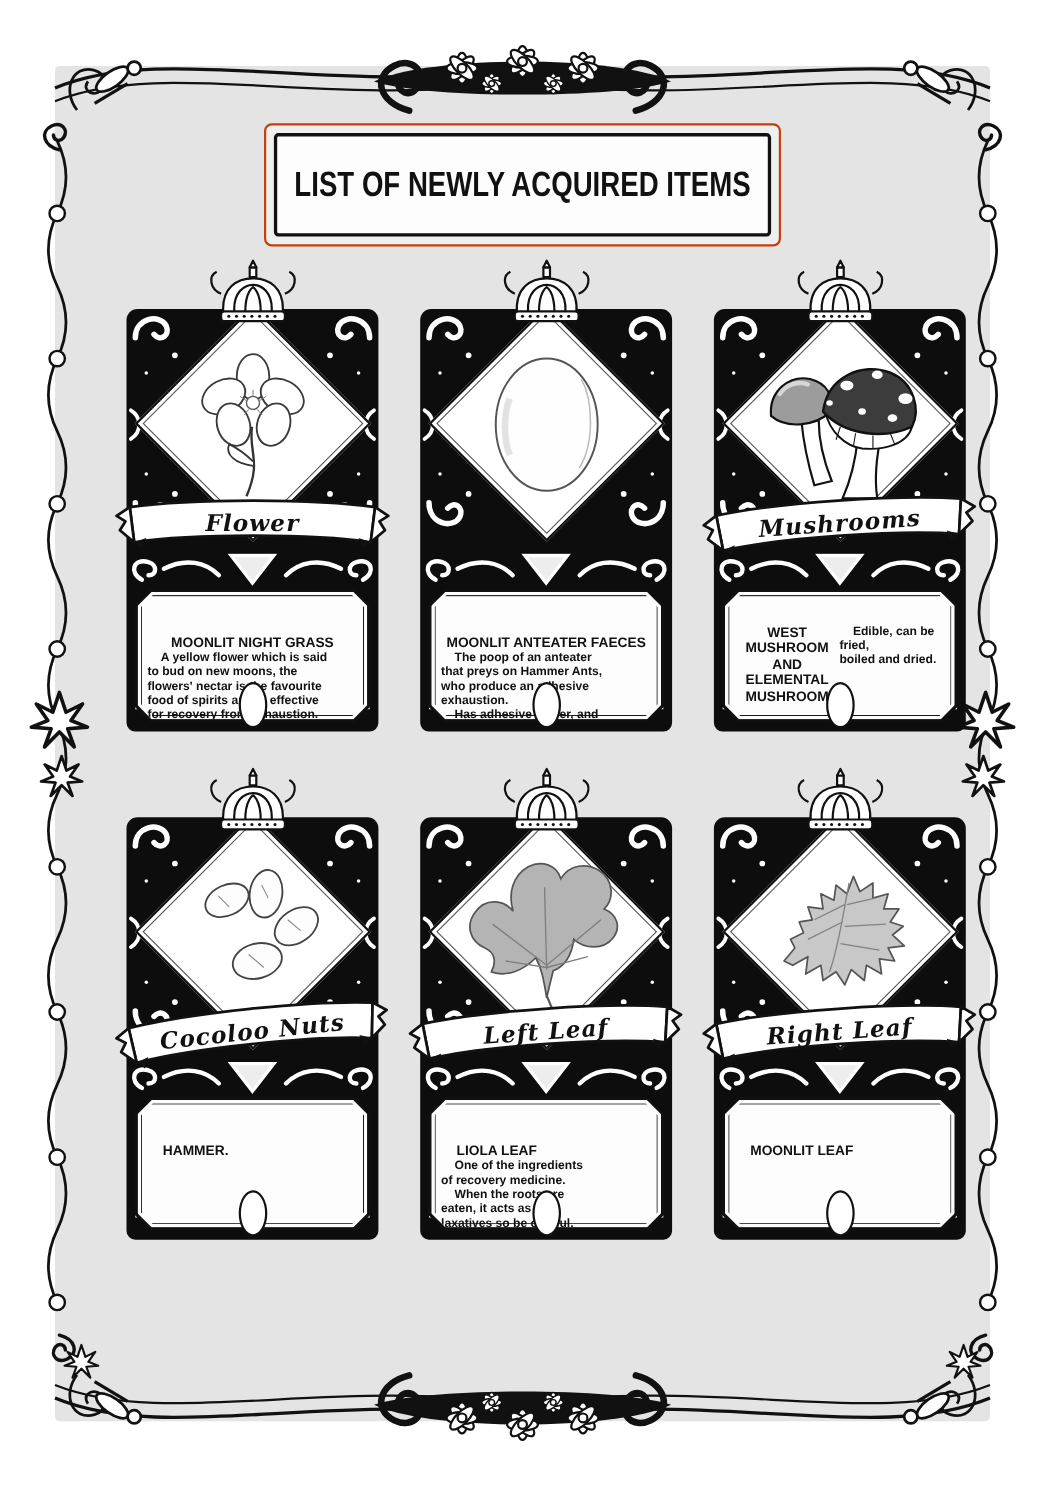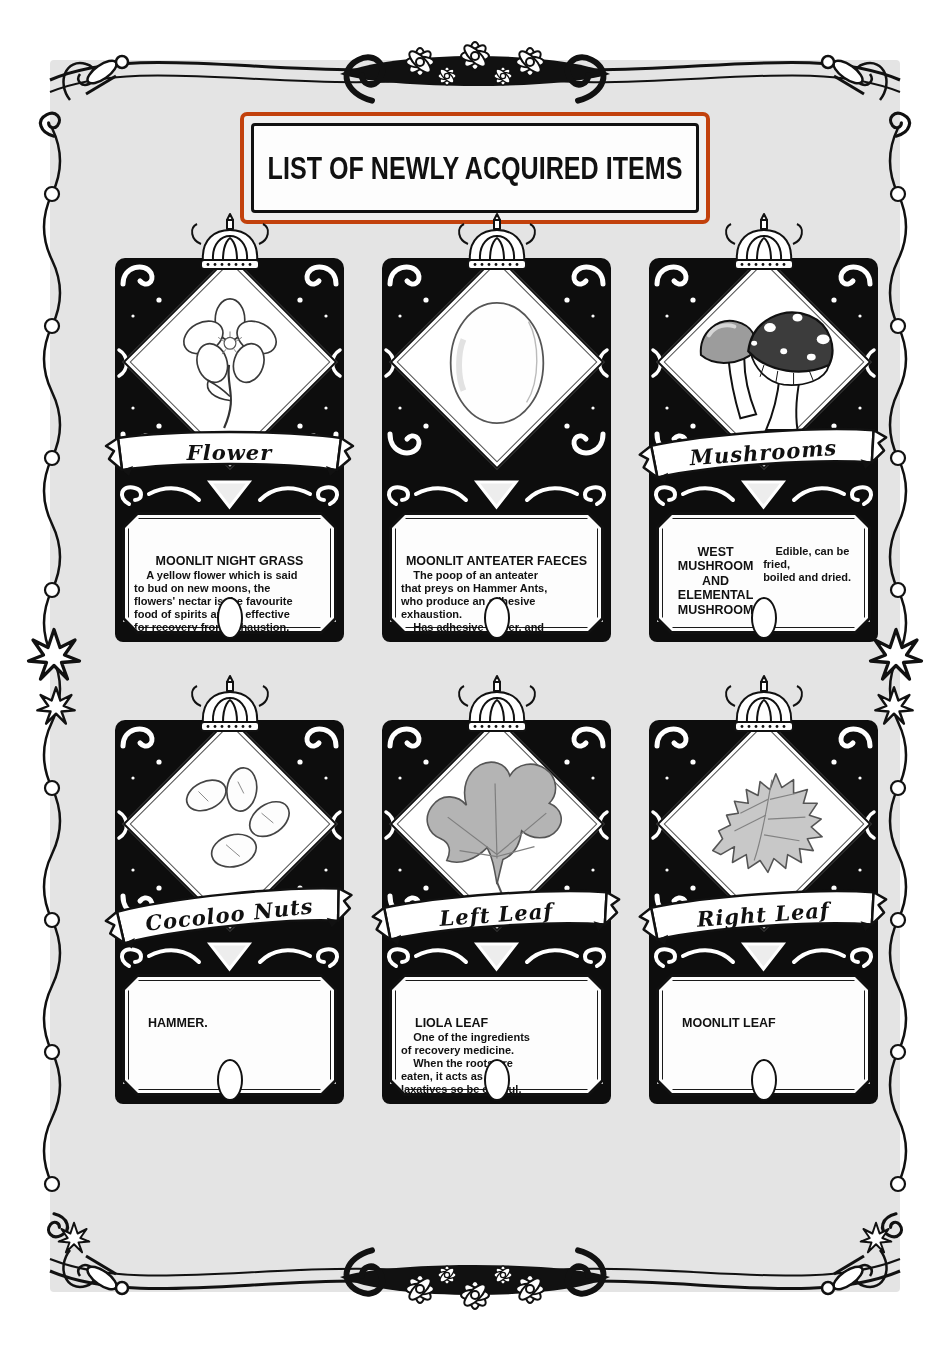--- a/index.html
+++ b/index.html
@@ -1,27 +1,27 @@
 <!DOCTYPE html>
 <html><head>
 <meta charset="utf-8">
 <style>
   html,body{margin:0;padding:0;}
   body{width:950px;height:1351px;background:#ffffff;font-family:"Liberation Sans",sans-serif;position:relative;overflow:hidden;}
   .stage{position:absolute;inset:0;}
   .pborder{position:absolute;inset:0;z-index:1;}
   
   .plaque{position:absolute;left:240px;top:112px;width:470px;height:112px;z-index:2;
-    background:#efefef;border:4px solid #c2410c;border-radius:7px;box-sizing:border-box;}
+    background:#efefef;border:2px solid #c2410c;border-radius:7px;box-sizing:border-box;}
   .plaque-in{position:absolute;inset:7px;background:#fdfdfd;border:3px solid #111;border-radius:4px;
     display:flex;align-items:center;justify-content:center;}
   .page-title{font-weight:bold;font-size:27px;letter-spacing:0px;color:#111;
     transform:scale(0.93,1.18);white-space:nowrap;}
   
-  .cards{position:absolute;left:112px;top:212px;z-index:2;display:grid;
+  .cards{position:absolute;left:112px;top:235px;z-index:2;display:grid;
     grid-template-columns:repeat(3,235px);column-gap:11px;row-gap:77px;gap:32px;}
   .card{position:relative;width:235px;height:430px;}
   .crown{position:absolute;top:0;left:50%;transform:translateX(-50%);width:82px;height:60px;z-index:4;}
   .cardbody{position:absolute;left:3px;right:3px;top:46px;bottom:0;background:#0d0d0d;
     border-radius:10px 10px 8px 8px;}
   .framedeco{position:absolute;left:0;top:0;width:229px;height:224px;}
   .diamond{position:absolute;left:50%;top:28px;width:152px;height:152px;margin-left:-76px;
     background:#fff;border:2px solid #101010;outline:1px solid #555;outline-offset:-6px;
     transform:rotate(45deg);box-sizing:border-box;}
   .art{position:absolute;left:50%;top:36px;transform:translateX(-50%);width:164px;height:138px;z-index:2;}

